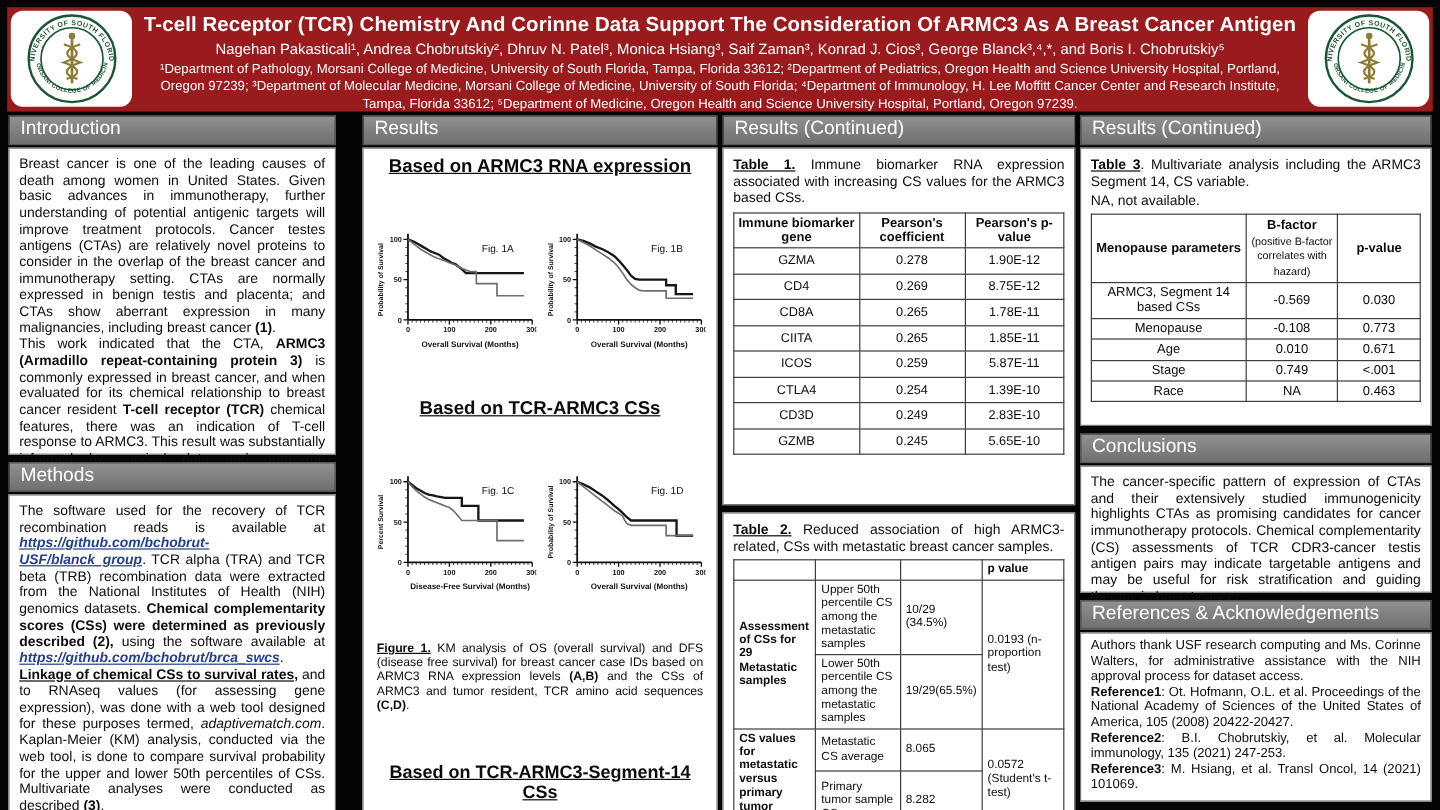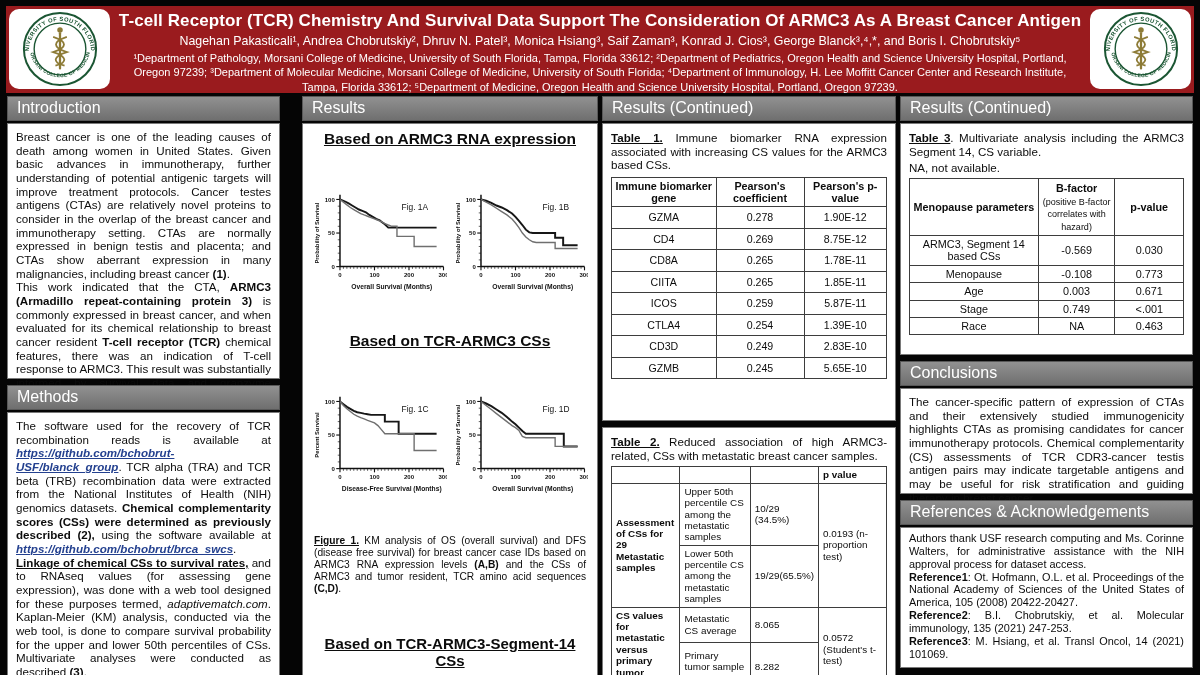--- a/index.html
+++ b/index.html
@@ -91,21 +91,21 @@
         </text>
         <g>
           <circle cx="50" cy="25" r="3.6" fill="#8d7b36"></circle>
           <rect x="48.5" y="28" width="3" height="49" rx="1.4" fill="#8d7b36"></rect>
           <path d="M41 34 C60 40,60 48,41 54 C60 60,60 68,44 72" stroke="#8d7b36" stroke-width="2.4" fill="none"></path>
           <path d="M59 34 C40 40,40 48,59 54 C40 60,40 68,56 72" stroke="#8d7b36" stroke-width="2.4" fill="none"></path>
         </g>
       </svg>
     </div>
     <div class="head-text">
-      <div class="title">T-cell Receptor (TCR) Chemistry And Survival Data Support The Consideration Of ARMC3 As A Breast Cancer Antigen</div>
+      <div class="title">T-cell Receptor (TCR) Chemistry And Corinne Data Support The Consideration Of ARMC3 As A Breast Cancer Antigen</div>
       <div class="authors">Nagehan Pakasticali¹, Andrea Chobrutskiy², Dhruv N. Patel³, Monica Hsiang³, Saif Zaman³, Konrad J. Cios³, George Blanck³,⁴,*, and Boris I. Chobrutskiy⁵</div>
       <div class="affil">¹Department of Pathology, Morsani College of Medicine, University of South Florida, Tampa, Florida 33612; ²Department of Pediatrics, Oregon Health and Science University Hospital, Portland, Oregon 97239; ³Department of Molecular Medicine, Morsani College of Medicine, University of South Florida; ⁴Department of Immunology, H. Lee Moffitt Cancer Center and Research Institute, Tampa, Florida 33612; ⁵Department of Medicine, Oregon Health and Science University Hospital, Portland, Oregon 97239.</div>
     </div>
   </div>
 
   <div class="col col1">
     <div class="sec-h">Introduction</div>
     <div class="panel body-text" style="height:256px;">
       <p><span>Breast cancer is one of the leading causes of death among women in United States. Given basic advances in immunotherapy, further understanding of potential antigenic targets will improve treatment protocols. Cancer testes antigens (CTAs) are relatively novel proteins to consider in the overlap of the breast cancer and immunotherapy setting. CTAs are normally expressed in benign testis and placenta; and CTAs show aberrant expression in many malignancies, including breast cancer </span><span class="seg-b">(1)</span><span>.</span></p>
       <p><span>This work indicated that the CTA, </span><span class="seg-b">ARMC3 (Armadillo repeat-containing protein 3)</span><span> is commonly expressed in breast cancer, and when evaluated for its chemical relationship to breast cancer resident </span><span class="seg-b">T-cell receptor (TCR)</span><span> chemical features, there was an indication of T-cell response to ARMC3.  This result was substantially informed by survival data and granzyme expression.</span></p>
@@ -604,21 +604,21 @@
           <td>-0.569</td>
           <td>0.030</td>
         </tr>
         <tr>
           <td>Menopause</td>
           <td>-0.108</td>
           <td>0.773</td>
         </tr>
         <tr>
           <td>Age</td>
-          <td>0.003</td>
+          <td>0.010</td>
           <td>0.671</td>
         </tr>
         <tr>
           <td>Stage</td>
           <td>0.749</td>
           <td>&lt;.001</td>
         </tr>
         <tr>
           <td>Race</td>
           <td>NA</td>

